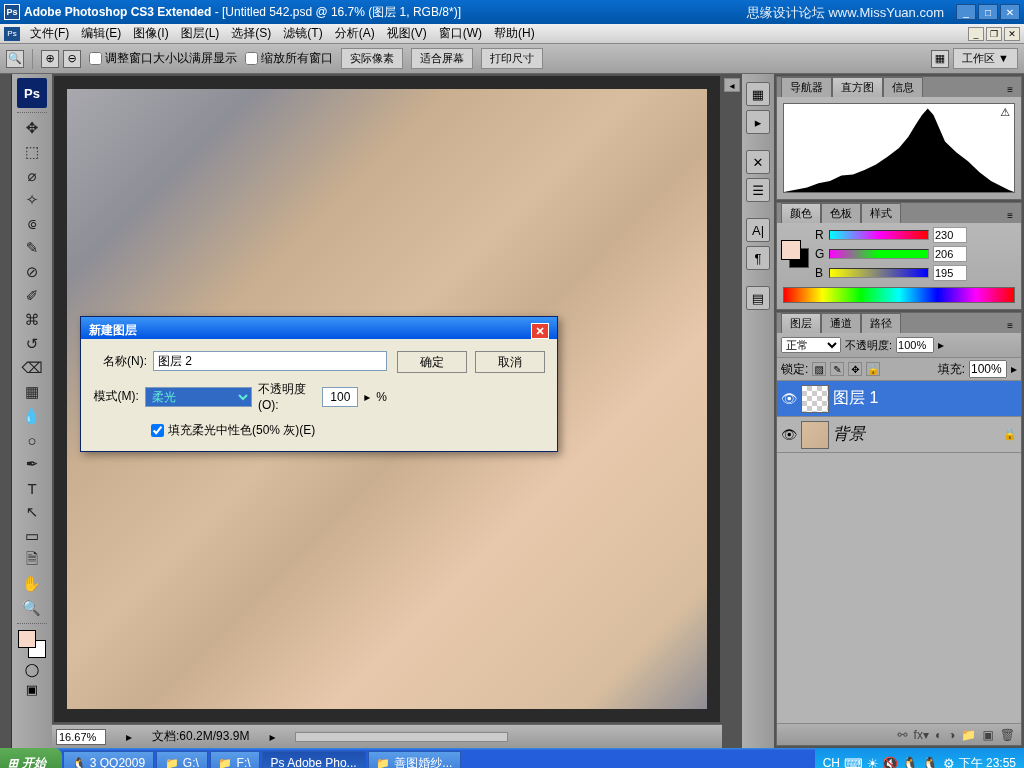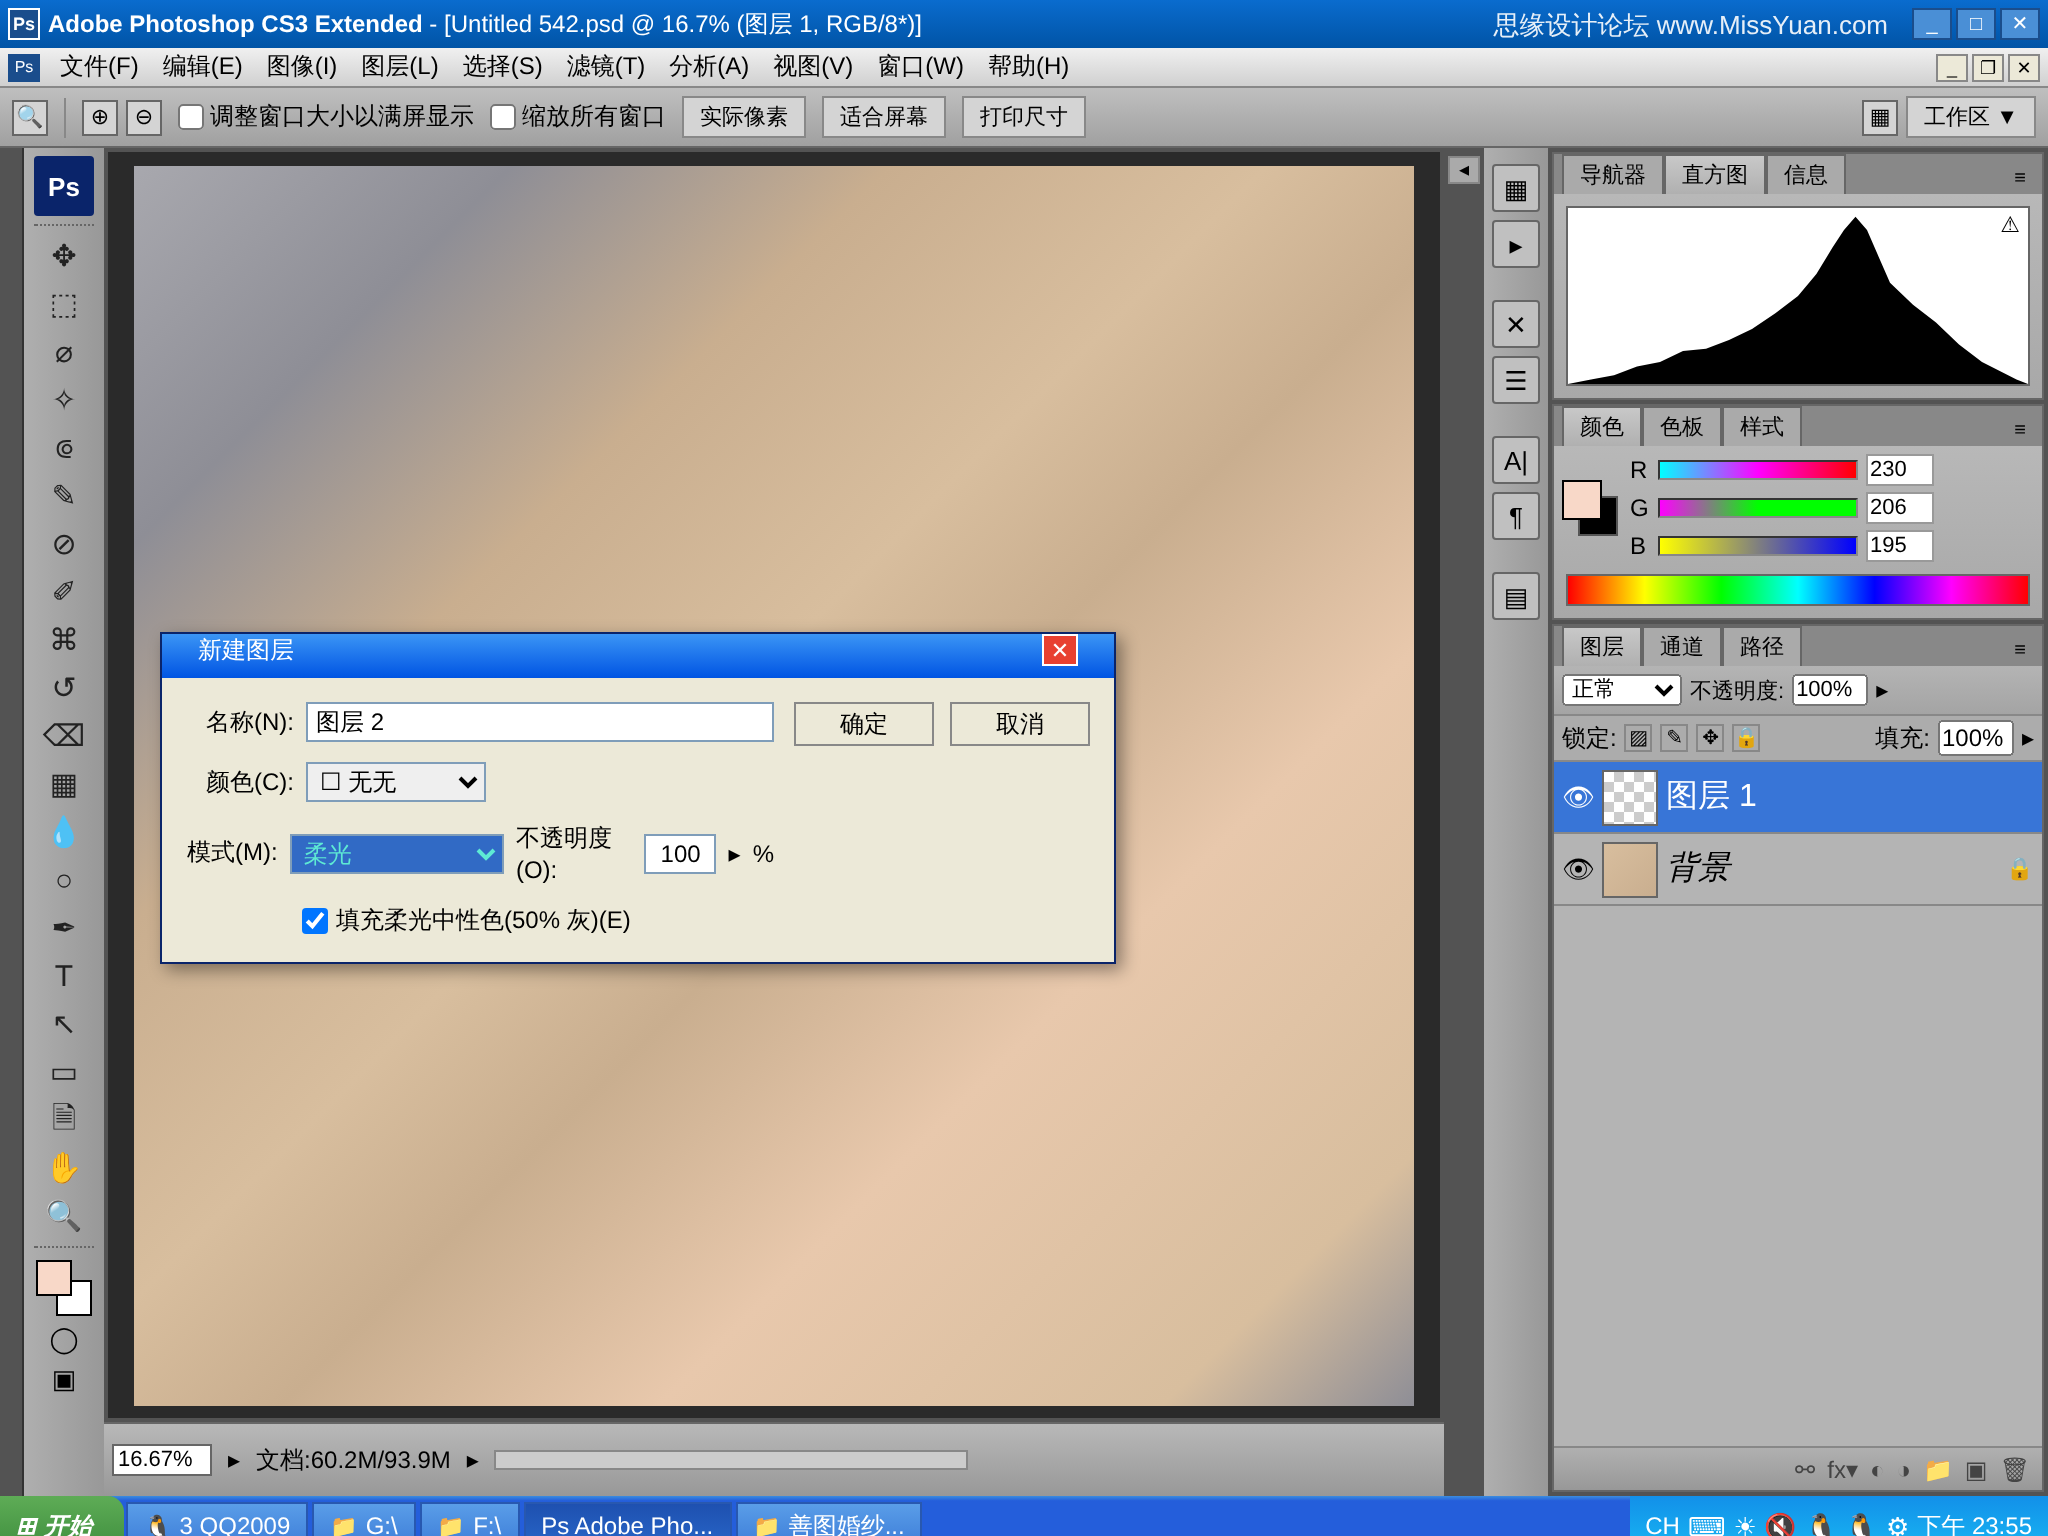--- a/index.html
+++ b/index.html
@@ -26,21 +26,21 @@
 .palbar .ps{width:30px;height:30px;background:#0a246a;color:#fff;display:flex;align-items:center;justify-content:center;font-weight:bold;font-size:13px;border-radius:2px}
 .palbar .sep{width:30px;border-top:1px dotted #666;margin:2px 0}
 .palbar .t{width:24px;height:22px;display:flex;align-items:center;justify-content:center;cursor:pointer;font-size:15px;color:#222}
 .palbar .swatch{width:28px;height:28px;position:relative;margin-top:2px}
 .palbar .fg{width:18px;height:18px;background:#f8d8c8;border:1px solid #000;position:absolute;top:0;left:0}
 .palbar .bg{width:18px;height:18px;background:#fff;border:1px solid #000;position:absolute;bottom:0;right:0}
 .palbar .qm{width:24px;height:18px;display:flex;align-items:center;justify-content:center;font-size:13px}
 .canvaswrap{flex:1;display:flex;flex-direction:column;background:#535353;position:relative}
 .canvasarea{flex:1;display:flex;justify-content:center;align-items:center;background:#2a2a2a;margin:2px;position:relative;overflow:hidden}
 .doc{width:640px;height:620px;background:linear-gradient(135deg,#a8a8ae 0%,#8e8e96 15%,#c9ae8f 30%,#d8be9e 45%,#c9ae8f 55%,#e8c8ac 70%,#d8be9e 90%,#8e8e96 100%);position:relative}
-.statusbar{height:37px;background:linear-gradient(#b8b8b8,#989898);display:flex;align-items:center;padding:0 4px;gap:8px;border-top:1px solid #666}
+.statusbar{height:24px;background:linear-gradient(#b8b8b8,#989898);display:flex;align-items:center;padding:0 4px;gap:20px;border-top:1px solid #666}
 .statusbar input{width:50px;border:1px solid #666;padding:1px 2px;font-size:11px}
 .statusbar .prog{flex:.5;height:10px;background:#ccc;border:1px solid #888}
 .pancol{width:20px;background:#535353;display:flex;flex-direction:column;align-items:center;padding:4px 0;gap:2px}
 .pancol .pb{width:16px;height:14px;border:1px solid #888;background:#aaa;display:flex;align-items:center;justify-content:center;font-size:10px;cursor:pointer}
 .iconcol{width:32px;background:linear-gradient(90deg,#afafaf,#989898);display:flex;flex-direction:column;align-items:center;padding:8px 0;gap:4px}
 .iconcol .pb{width:24px;height:24px;border:1px solid #666;background:#c0c0c0;display:flex;align-items:center;justify-content:center;font-size:13px;cursor:pointer;border-radius:2px}
 .iconcol .gap{height:8px}
 .panels{width:250px;background:#535353;display:flex;flex-direction:column;gap:2px;padding:2px}
 .panel{background:linear-gradient(#b0b0b0,#9a9a9a);border:1px solid #666;display:flex;flex-direction:column}
 .ptabs{height:20px;display:flex;align-items:flex-end;padding:0 4px;gap:0;background:#888}
@@ -75,21 +75,21 @@
 .lyr{height:36px;display:flex;align-items:center;border-bottom:1px solid #888;gap:4px;padding:0 4px}
 .lyr.sel{background:#3875d7;color:#fff}
 .lyr .eye{width:16px;font-size:13px}
 .lyr .thumb{width:28px;height:28px;border:1px solid #666;background:repeating-conic-gradient(#ccc 0 25%, #fff 0 50%) 0 0/10px 10px}
 .lyr .thumb.img{background:linear-gradient(135deg,#d8be9e,#c9ae8f)}
 .lyr .nm{flex:1;font-size:16px}
 .lyr .lock{font-size:11px}
 .lybtm{height:22px;background:linear-gradient(#b0b0b0,#989898);display:flex;align-items:center;justify-content:flex-end;gap:6px;padding:0 6px;border-top:1px solid #888}
 .lybtm span{font-size:12px;cursor:pointer;color:#444}
 .dialog{position:absolute;left:80px;top:316px;width:478px;background:#ece9d8;border:1px solid #0a246a;box-shadow:3px 3px 8px rgba(0,0,0,.4);z-index:100}
-.dtitle{height:22px;background:linear-gradient(#3b95f5,#0054e3);color:#fff;display:flex;align-items:flex-start;padding:0 18px;font-weight:normal}
+.dtitle{height:22px;background:linear-gradient(#3b95f5,#0054e3);color:#fff;display:flex;align-items:flex-end;padding:0 8px;font-weight:bold}
 .dtitle .x{margin-left:auto;width:18px;height:16px;background:#e84030;border:1px solid #fff;display:flex;align-items:center;justify-content:center;font-size:11px;cursor:pointer}
 .dbody{padding:12px;display:flex;gap:10px}
 .dform{flex:1;display:flex;flex-direction:column;gap:10px}
 .drow{display:flex;align-items:center;gap:6px}
 .drow .dl{width:54px;text-align:right}
 .drow input[type=text]{flex:1;border:1px solid #7f9db9;padding:2px 4px}
 .drow select{border:1px solid #7f9db9;padding:1px 2px}
 .drow .chk{display:flex;align-items:center;gap:4px;margin-left:58px}
 .drow .modesel{width:125px;background:#316ac5;color:#5eead4}
 .drow .opac{width:36px;text-align:center}
@@ -332,24 +332,20 @@
     <span>新建图层</span>
     <span class="x">✕</span>
   </div>
   <div class="dbody">
     <div class="dform">
       <div class="drow">
         <span class="dl">名称(N):</span>
         <input type="text" value="图层 2" style="">
       </div>
       <div class="drow">
-        <span class="dl">颜色(C):</span>
-        <select style="width:90px"><option>☐ <span>无</span>无</option></select>
-      </div>
-      <div class="drow">
         <span class="dl">模式(M):</span>
         <select class="modesel"><option>柔光</option></select>
         <span>不透明度(O):</span>
         <input type="text" class="opac" value="100" style="">
         <span>▸</span>
         <span>%</span>
       </div>
       <div class="drow">
           <label class="chk">
             <input type="checkbox" checked="" style="">

